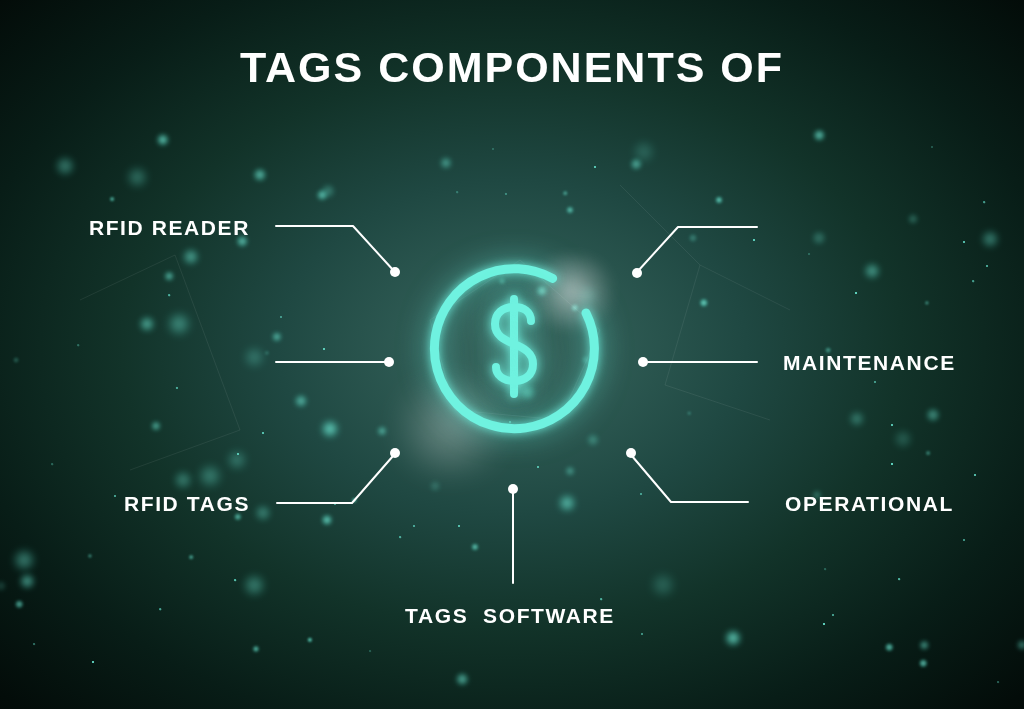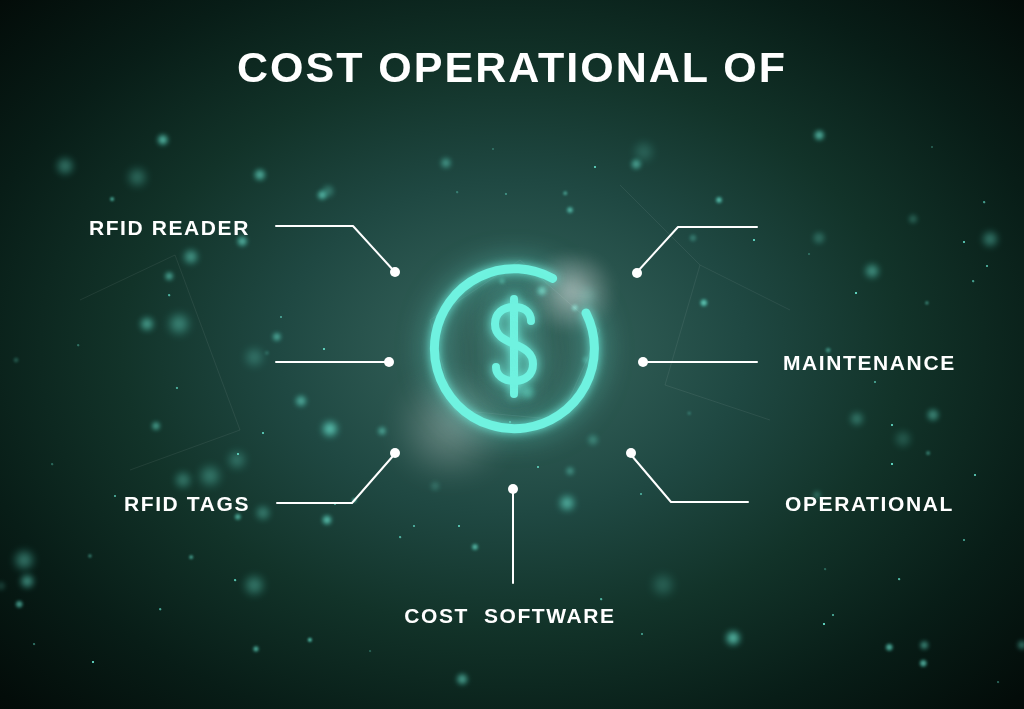--- a/index.html
+++ b/index.html
@@ -185,21 +185,21 @@
     <path class="plexus" d="M 80 300 L 175 255 L 240 430 L 130 470"></path>
     <path class="plexus" d="M 620 185 L 700 265 L 665 385 L 770 420"></path>
     <path class="plexus" d="M 700 265 L 790 310"></path>
     <path class="plexus" d="M 430 320 L 520 260 L 600 330 L 560 420 L 455 410 Z"></path>
   </svg>
 
   <div class="white-glow" style="left:572px;top:292px;width:95px;height:75px;filter:blur(6px);"></div>
   <div class="white-glow" style="left:450px;top:428px;width:130px;height:100px;filter:blur(12px);opacity:.6;"></div>
 
   <div class="title-wrap">
-    <div class="title-main">COST OPERATIONAL OF</div>
+    <div class="title-main">TAGS COMPONENTS OF</div>
   </div>
 
   <svg class="overlay" width="1024" height="709">
     <g>
       <polyline class="conn" points="276,226 353,226 394,271"></polyline>
       <circle class="conn-dot" cx="395" cy="272" r="5"></circle>
     </g>
     <g>
       <polyline class="conn" points="276,362 385,362"></polyline>
       <circle class="conn-dot" cx="389" cy="362" r="5"></circle>
@@ -243,15 +243,15 @@
   </svg>
 
   <div class="label right-align" style="right:774px;top:213px;">RFID READER</div>
   <div class="label right-align" style="right:774px;top:489px;">RFID TAGS</div>
 
   <div class="label left-align" style="left:783px;top:196px;">
   </div>
   <div class="label left-align" style="left:783px;top:348px;">MAINTENANCE</div>
   <div class="label left-align" style="left:785px;top:489px;">OPERATIONAL</div>
 
-  <div class="label center-align" style="left:510px;top:601px;">COST  SOFTWARE</div>
+  <div class="label center-align" style="left:510px;top:601px;">TAGS  SOFTWARE</div>
 
 </div>
 
 </body></html>

